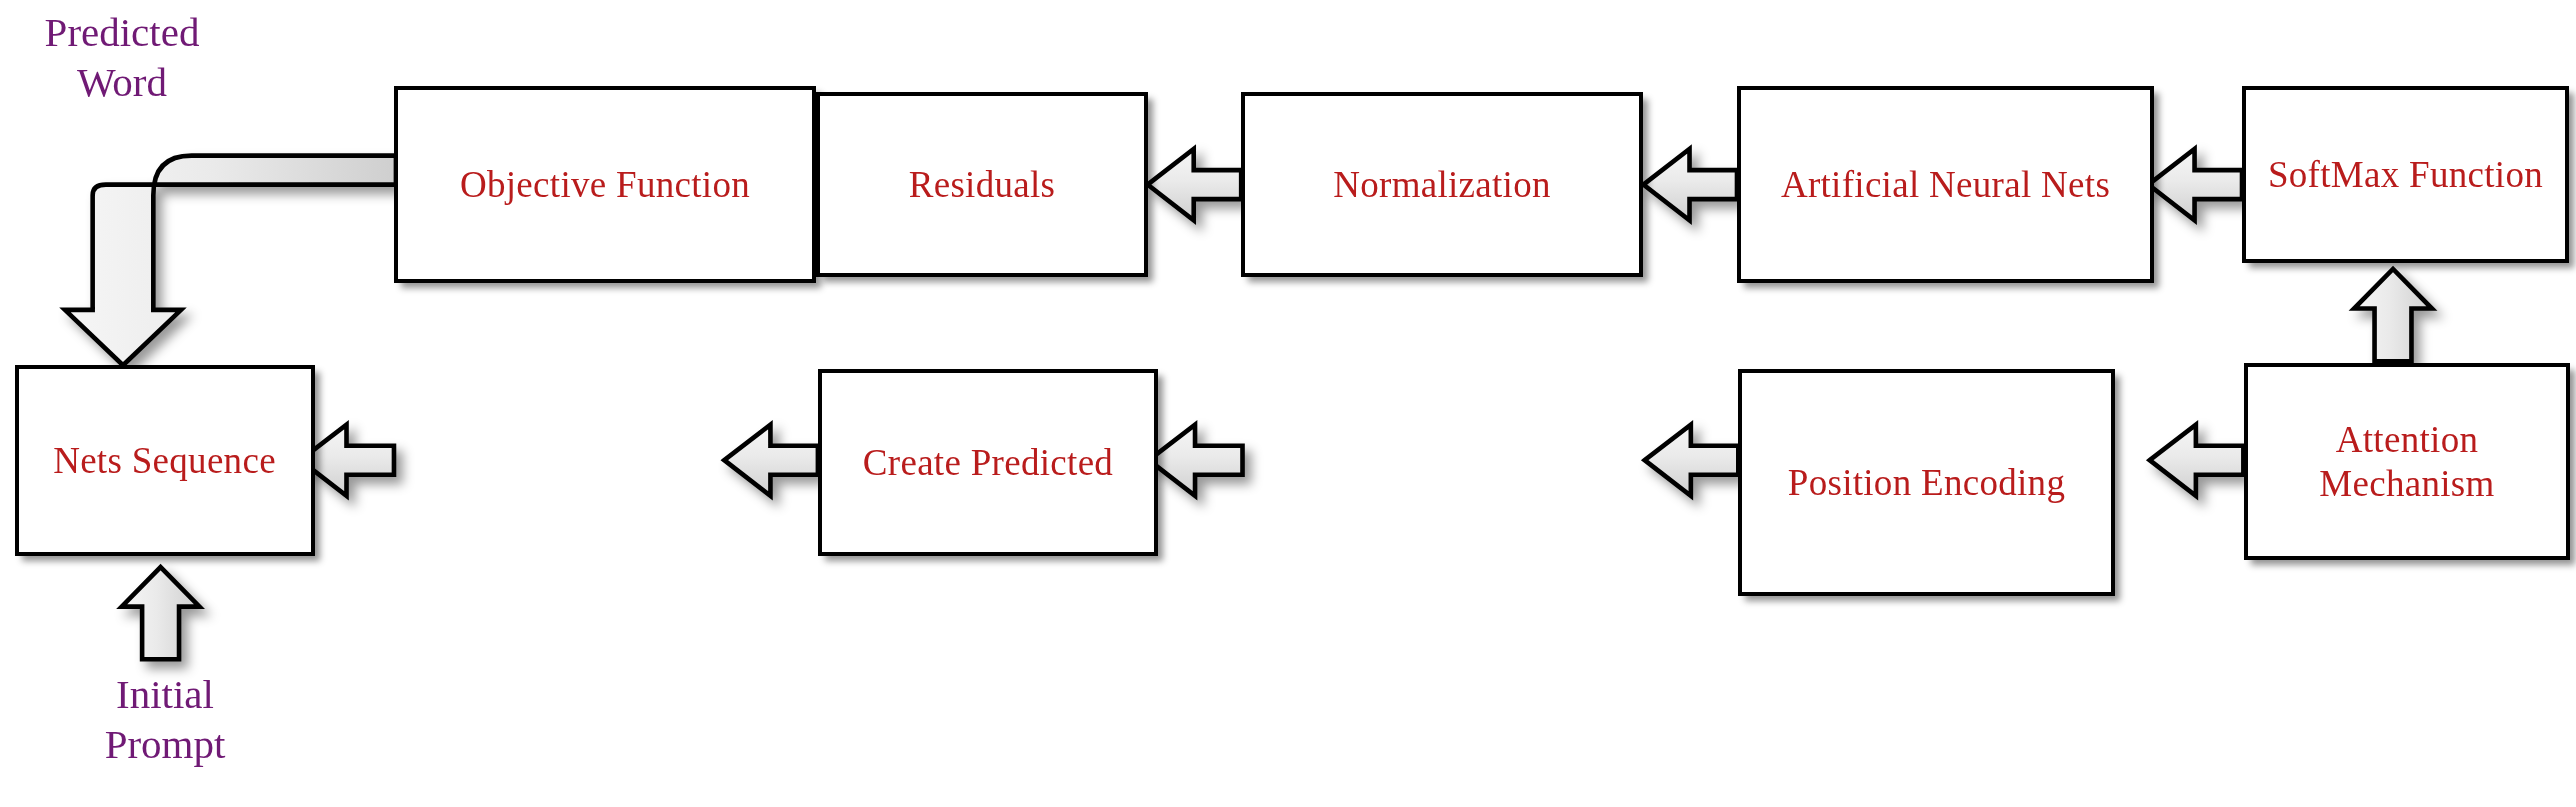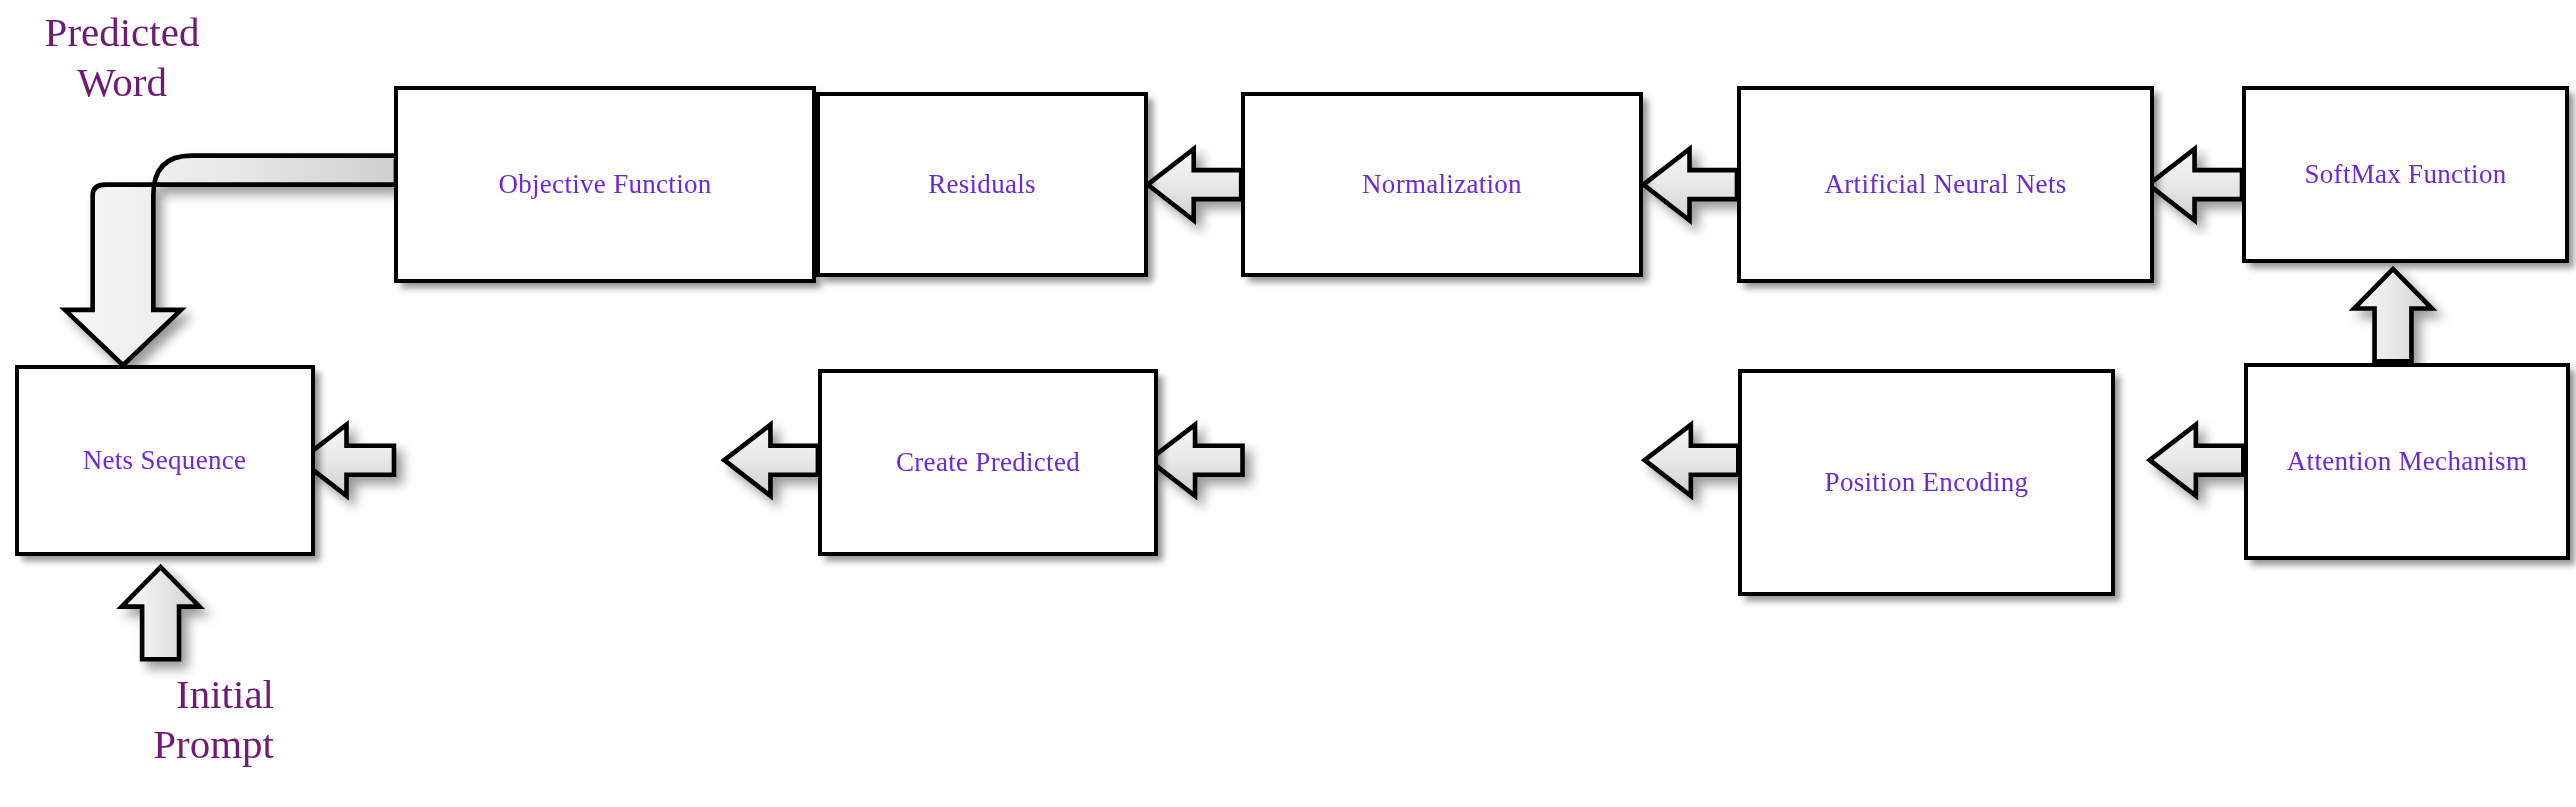--- a/index.html
+++ b/index.html
@@ -25,22 +25,22 @@
   
   .node {
     position: absolute;
     box-sizing: border-box;
     background: #ffffff;
     border: 4.6px solid #000000;
     display: flex;
     align-items: center;
     justify-content: center;
     text-align: center;
-    color: #6d28d9;
-    font-size: 27px;
+    color: #b91c1c;
+    font-size: 37px;
     line-height: 1.18;
     letter-spacing: 0.3px;
     z-index: 5;
     box-shadow: 6px 6px 6.6px -1.3px rgba(0,0,0,0.42);
   }
   .node .label {
     display: block;
     width: 100%;
     padding: 0 6.6px;
     box-sizing: border-box;
@@ -212,17 +212,17 @@
   </div>
 
   <div class="node" style="left:2244px; top:363px; width:326px; height:197px;">
     <span class="label">Attention
 Mechanism</span>
   </div>
 
   <div class="freetext" style="left:13px; top:6.6px; width:218px;">Predicted
 Word</div>
 
-  <div class="freetext" style="left:56px; top:669px; width:218px;text-align:right;">Initial
+  <div class="freetext" style="left:56px; top:669px; width:218px;">Initial
 Prompt</div>
 
 </div>
 
 
 </body></html>

